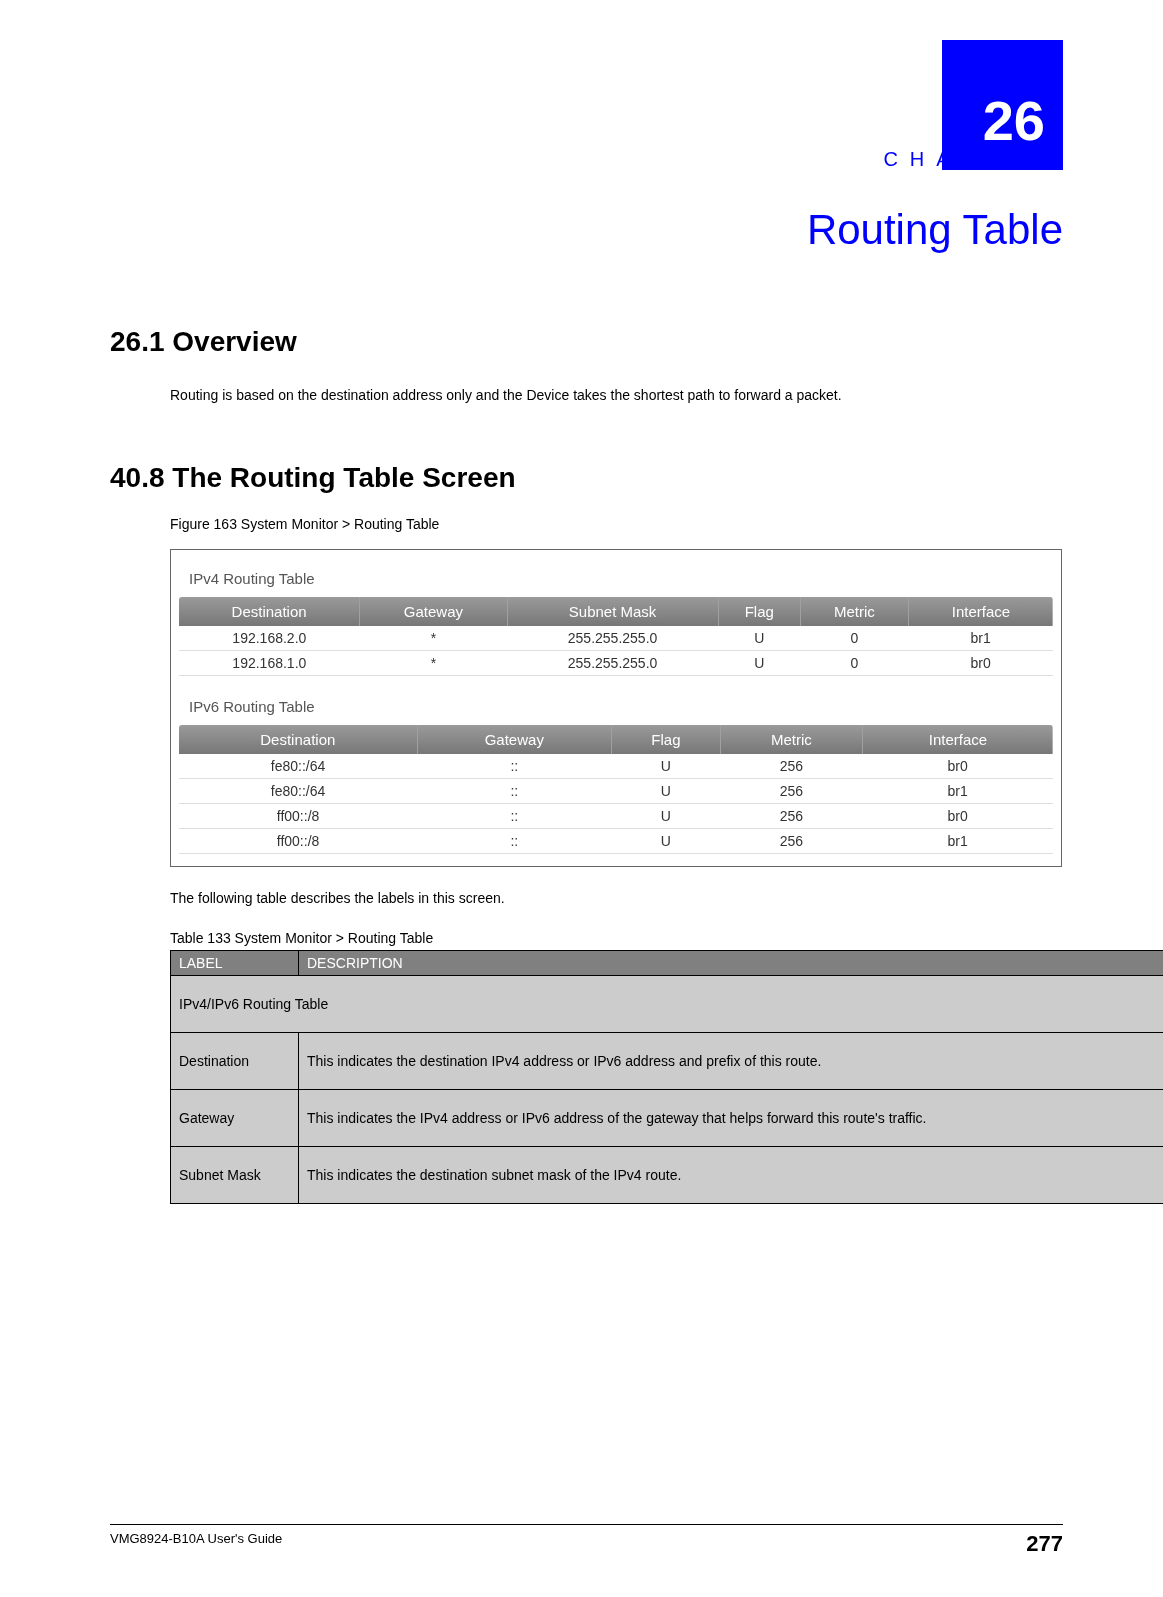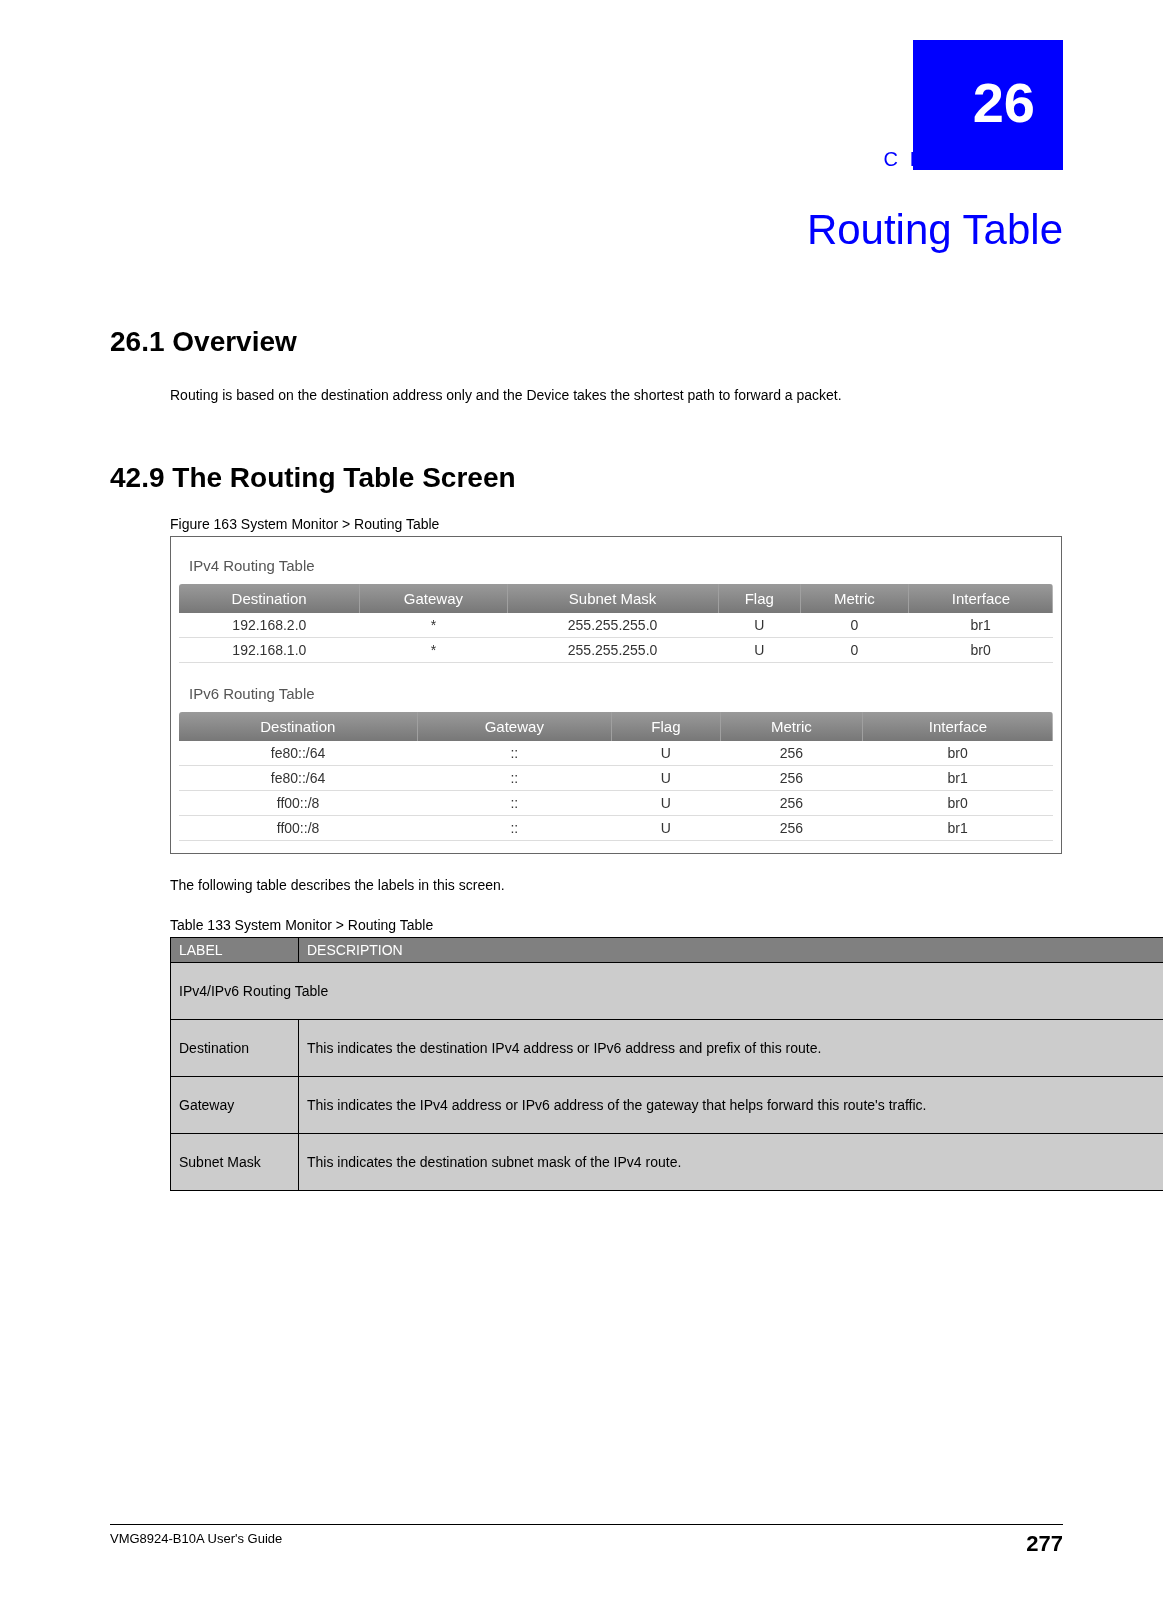--- a/index.html
+++ b/index.html
@@ -16,28 +16,28 @@
     }
     .page {
       padding: 30px 100px 0 110px;
       position: relative;
       height: 100%;
     }
     .chapter-box {
       position: absolute;
       right: 100px;
       top: 40px;
-      width: 150px;
+      width: 121px;
       height: 130px;
       background: #0000ff;
       display: flex;
       justify-content: flex-end;
-      align-items: flex-start;
+      align-items: center;
       padding-top: 30px;
-      padding-right: 28px;
+      padding-right: 18px;
     }
     .chapter-num {
       color: #ffffff;
       font-size: 56px;
       font-weight: bold;
       font-family: Arial, sans-serif;
     }
     .chapter-word {
       text-align: right;
       color: #0000ff;
@@ -85,21 +85,21 @@
       font-size: 14px;
       color: #000000;
       margin-top: 22px;
       margin-left: 60px;
     }
     .figure-caption .bold {
       font-weight: normal;
     }
     .screenshot {
       margin-left: 60px;
-      margin-top: 4px;
+      margin-top: 17px;
       border: 1px solid #666666;
       padding: 12px 8px;
       width: 892px;
       background: #ffffff;
     }
     .panel-title {
       font-family: Arial, sans-serif;
       font-size: 15px;
       color: #555555;
       margin: 8px 0 10px 10px;
@@ -204,21 +204,21 @@
   </div>
 
   <div class="chapter-word">CHAPTER</div>
 
   <h1 class="chapter-title">Routing Table</h1>
 
   <h2 class="section-title">26.1  Overview</h2>
 
   <p class="body-text">Routing is based on the destination address only and the Device takes the shortest path to forward a packet.</p>
 
-  <h2 class="section-title" style="margin-top:56px">42.9  The Routing Table Screen</h2>
+  <h2 class="section-title" style="margin-top:56px">40.8  The Routing Table Screen</h2>
 
 
   <p class="figure-caption">
     <span class="bold">Figure 163</span><span>   System Monitor &gt; Routing Table</span>
   </p>
 
   <div class="screenshot">
     <div class="panel-title">IPv4 Routing Table</div>
     <table class="rt-table">
       <thead>

